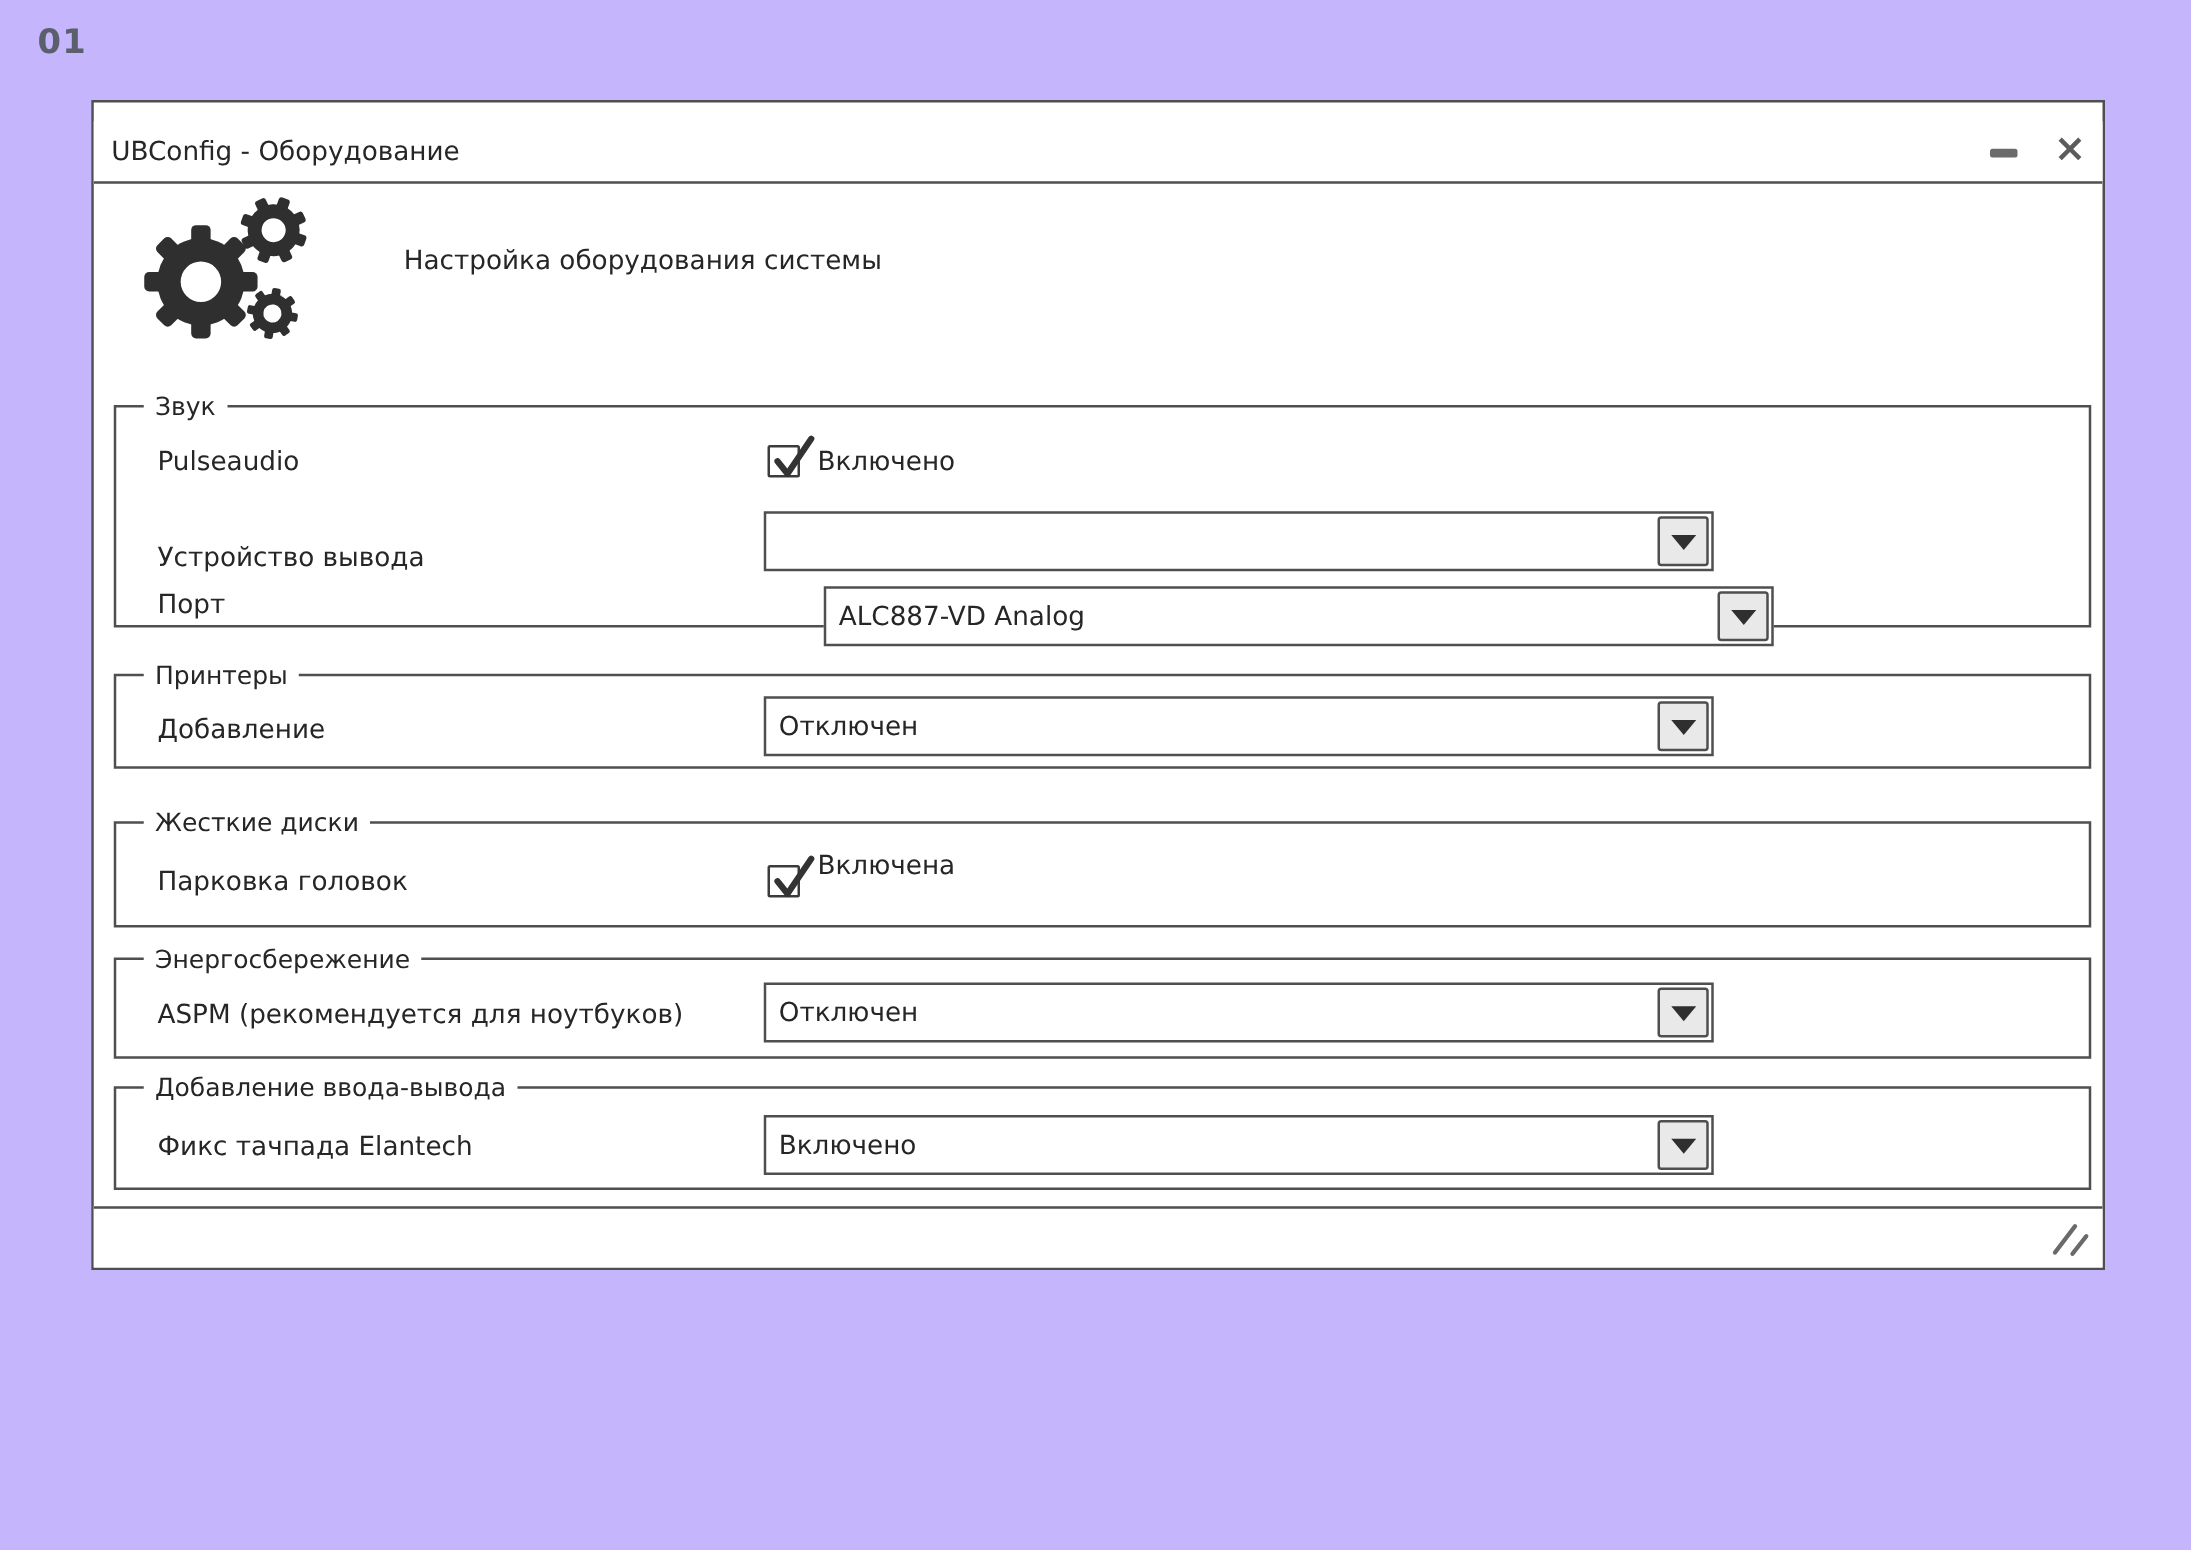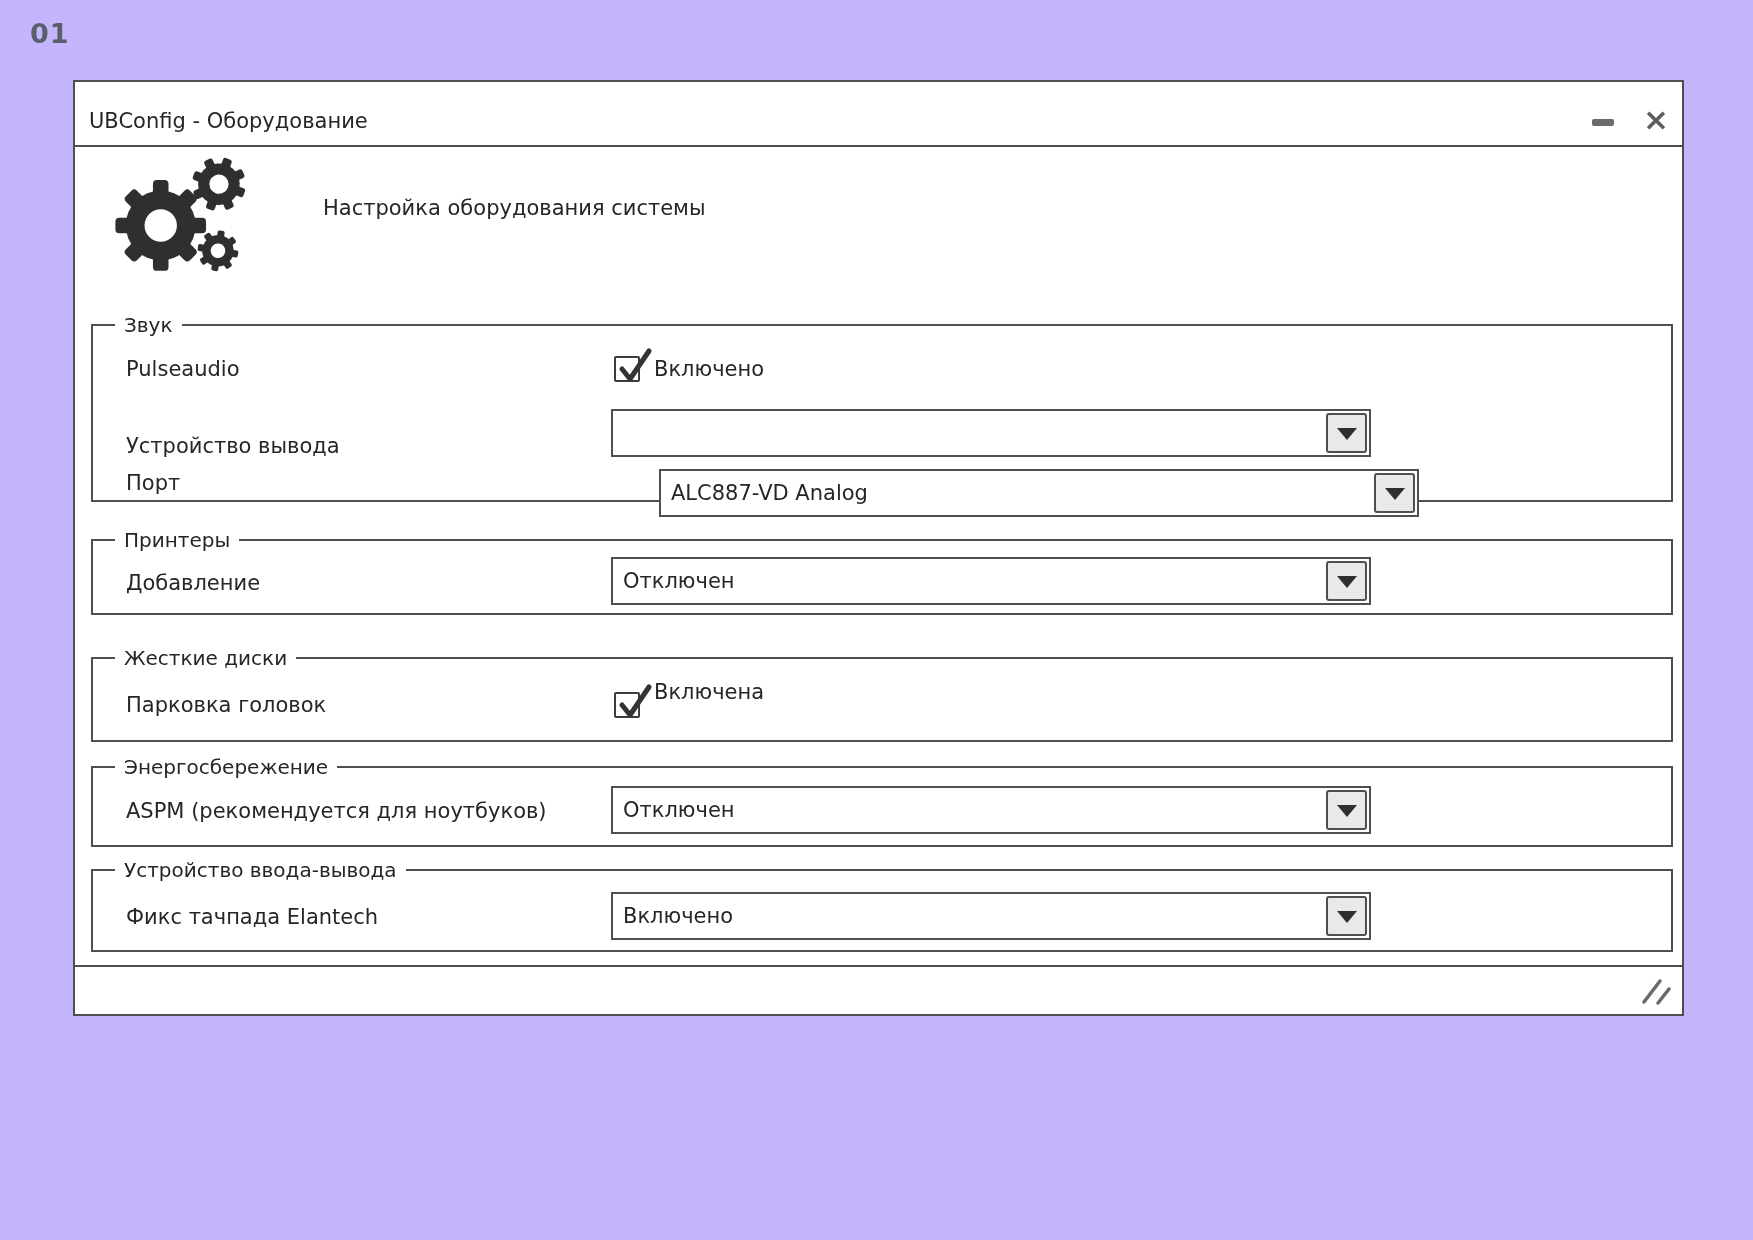--- a/index.html
+++ b/index.html
@@ -203,21 +203,21 @@
       <span class="field-label" style="top:30px;">ASPM (рекомендуется для ноутбуков)</span>
       <div class="dropdown" style="top:18px;">
         <span class="val">Отключен</span>
         <span class="dd-btn">
             <span class="dd-arrow"></span>
           </span>
       </div>
     </div>
 
     <div class="group g5">
-      <span class="group-label">Устройство ввода-вывода</span>
+      <span class="group-label">Добавление ввода-вывода</span>
       <span class="field-label" style="top:33px;">Фикс тачпада Elantech</span>
       <div class="dropdown" style="top:21px;">
         <span class="val">Включено</span>
         <span class="dd-btn">
             <span class="dd-arrow"></span>
           </span>
       </div>
     </div>
 
     <div class="statusbar">

